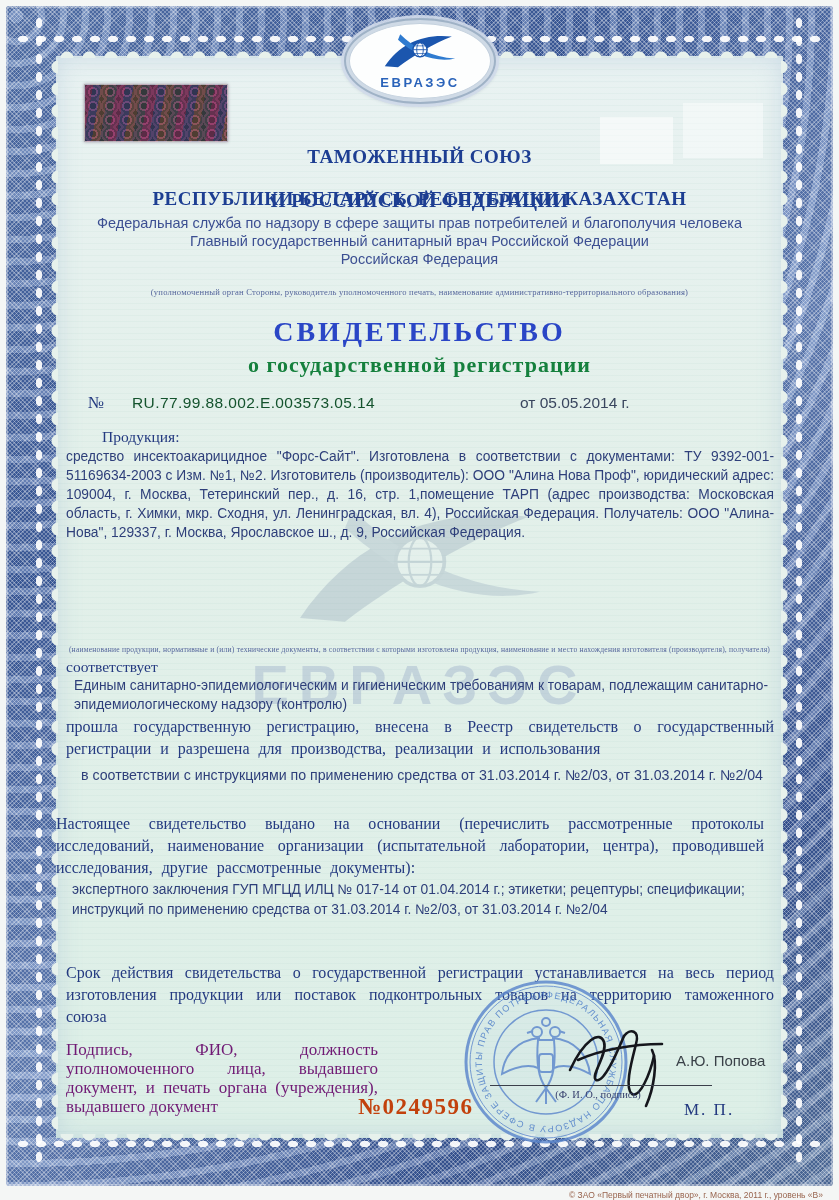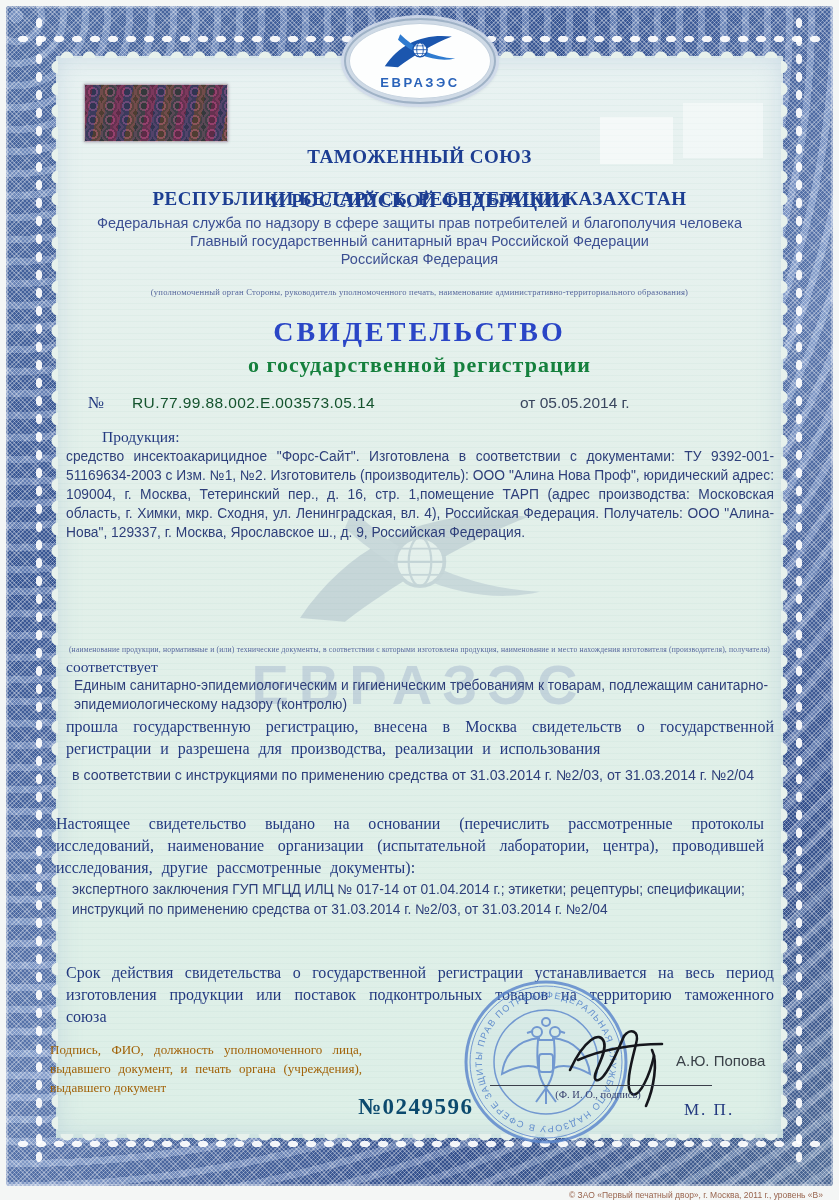--- a/index.html
+++ b/index.html
@@ -60,21 +60,21 @@
   .p-sans{font-family:"Liberation Sans",sans-serif;color:#2e3f7a;font-size:13.8px;line-height:19px;text-align:justify;}
   .lbl{color:#243a80;font-size:15.5px;}
 
   
   .wm{left:0;width:839px;text-align:center;pointer-events:none;}
   .wm-text{font-family:"Liberation Sans",sans-serif;font-weight:bold;font-size:56px;letter-spacing:10px;color:rgba(146,165,196,.38);}
 
   
   .sig-line{left:490px;top:1085px;width:222px;border-top:1.5px solid #3a3f4a;}
   .fio{left:528px;top:1089px;width:140px;text-align:center;font-size:10.5px;color:#37406e;}
-  .serial{left:358px;top:1094px;font-weight:bold;font-size:23px;letter-spacing:1.5px;color:#0c4a6e;}
+  .serial{left:358px;top:1094px;font-weight:bold;font-size:23px;letter-spacing:1.5px;color:#c2410c;}
   .mp{left:684px;top:1100px;font-size:17px;color:#243a80;letter-spacing:2px;}
   .name{left:676px;top:1052px;font-family:"Liberation Sans",sans-serif;font-size:15px;color:#3a4148;}
   .copyright{right:16px;bottom:0px;font-family:"Liberation Sans",sans-serif;font-size:8.5px;color:#98644e;}
 </style>
 </head>
 <body>
 
 <div class="border-band">
   <div class="ws ws-top"></div>
   <div class="ws ws-bottom"></div>
@@ -135,29 +135,29 @@
 <div class="abs" style="left:132px;top:394px;font-family:'Liberation Sans',sans-serif;font-size:15.5px;color:#14532d;letter-spacing:.4px;">RU.77.99.88.002.E.003573.05.14</div>
 <div class="abs" style="left:520px;top:394px;font-family:'Liberation Sans',sans-serif;font-size:15.5px;color:#39455e;">от  05.05.2014 г.</div>
 
 <div class="abs lbl" style="left:66px;top:428px;margin-left:36px;">Продукция:</div>
 <div class="abs p-sans" style="left:66px;top:447px;width:708px;">средство инсектоакарицидное "Форс-Сайт". Изготовлена в соответствии с документами: ТУ 9392-001-51169634-2003 с Изм. №1, №2. Изготовитель (производитель): ООО "Алина Нова Проф", юридический адрес: 109004, г. Москва, Тетеринский пер., д. 16, стр. 1,помещение ТАРП (адрес производства: Московская область, г. Химки, мкр. Сходня, ул. Ленинградская, вл. 4), Российская Федерация. Получатель: ООО "Алина-Нова", 129337, г. Москва, Ярославское ш., д. 9, Российская Федерация.</div>
 <div class="abs ctr fine" style="top:645px;font-size:7.6px;">(наименование продукции, нормативные и (или) технические документы, в соответствии с которыми изготовлена продукция, наименование и место нахождения изготовителя (производителя), получателя)</div>
 
 <div class="abs lbl" style="left:66px;top:658px;">соответствует</div>
 <div class="abs p-sans" style="left:74px;top:676px;width:696px;text-align:left;">Единым санитарно-эпидемиологическим и гигиеническим требованиям к товарам, подлежащим санитарно-эпидемиологическому надзору (контролю)</div>
 
-<div class="abs p-serif" style="left:66px;top:716px;width:708px;">прошла государственную регистрацию, внесена в Москва свидетельств о государственной регистрации и разрешена для производства, реализации и использования</div>
-<div class="abs p-sans" style="left:72px;top:765px;width:700px;text-align:left;font-size:14.2px;line-height:20px;">в соответствии с инструкциями по применению средства от 31.03.2014 г. №2/03, от 31.03.2014 г. №2/04</div>
+<div class="abs p-serif" style="left:66px;top:716px;width:708px;">прошла государственную регистрацию, внесена в Реестр свидетельств о государственный регистрации и разрешена для производства, реализации и использования</div>
+<div class="abs p-sans" style="left:72px;top:765px;width:700px;text-align:center;font-size:14.2px;line-height:20px;">в соответствии с инструкциями по применению средства от 31.03.2014 г. №2/03, от 31.03.2014 г. №2/04</div>
 
 <div class="abs p-serif" style="left:56px;top:813px;width:708px;">Настоящее свидетельство выдано на основании (перечислить рассмотренные протоколы исследований, наименование организации (испытательной лаборатории, центра), проводившей исследования, другие рассмотренные документы):</div>
 <div class="abs p-sans" style="left:72px;top:880px;width:702px;text-align:left;font-size:13.8px;line-height:20px;">экспертного заключения ГУП МГЦД ИЛЦ № 017-14 от 01.04.2014 г.; этикетки; рецептуры; спецификации; инструкций по применению средства от 31.03.2014 г. №2/03, от 31.03.2014 г. №2/04</div>
 
 <div class="abs p-serif" style="left:66px;top:962px;width:708px;">Срок действия свидетельства о государственной регистрации устанавливается на весь период изготовления продукции или поставок подконтрольных товаров на территорию таможенного союза</div>
 
-<div class="abs" style="left:50px;top:1040px;width:312px;font-size:13px;line-height:19px;color:#a16207;text-align:justify;">Подпись, ФИО, должность уполномоченного лица, выдавшего документ, и печать органа (учреждения), выдавшего документ</div>
+<div class="abs" style="left:66px;top:1040px;width:312px;font-size:17px;line-height:19px;color:#701a75;text-align:justify;">Подпись, ФИО, должность уполномоченного лица, выдавшего документ, и печать органа (учреждения), выдавшего документ</div>
 
 <div class="abs" style="left:462px;top:978px;width:168px;height:168px;opacity:.82;">
   <svg width="168" height="168" viewBox="-84 -84 168 168">
     <defs>
         <path id="sealring" d="M 0,-64 A 64,64 0 1 1 -0.01,-64"></path>
       </defs>
     <circle r="80" fill="none" stroke="#5b86cc" stroke-width="3"></circle>
     <circle r="76" fill="rgba(120,160,215,0.07)" stroke="#5b86cc" stroke-width="1"></circle>
     <circle r="52" fill="none" stroke="#5b86cc" stroke-width="1.5"></circle>
     <text font-family="Liberation Sans, sans-serif" font-size="9.2" fill="#4a7bc8" letter-spacing="1.2">

